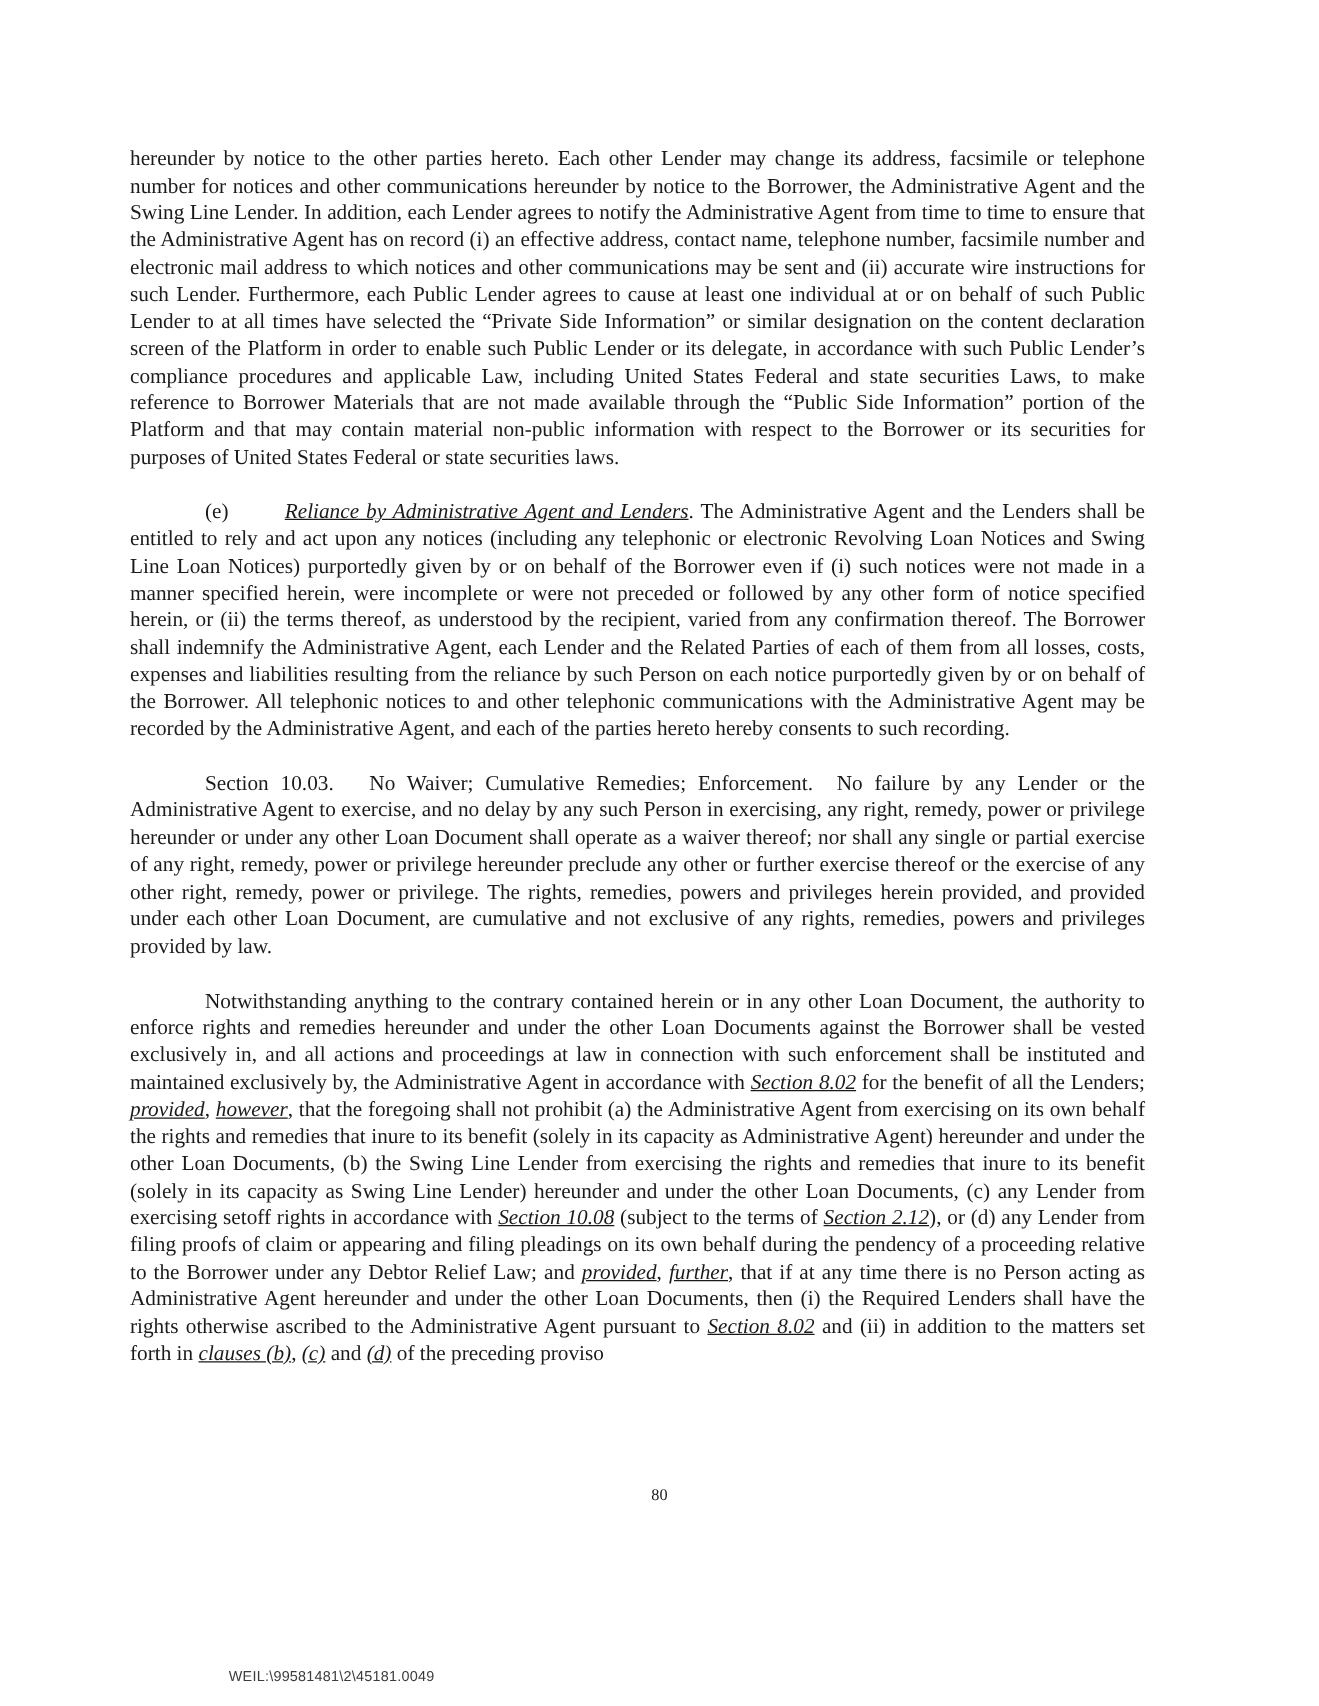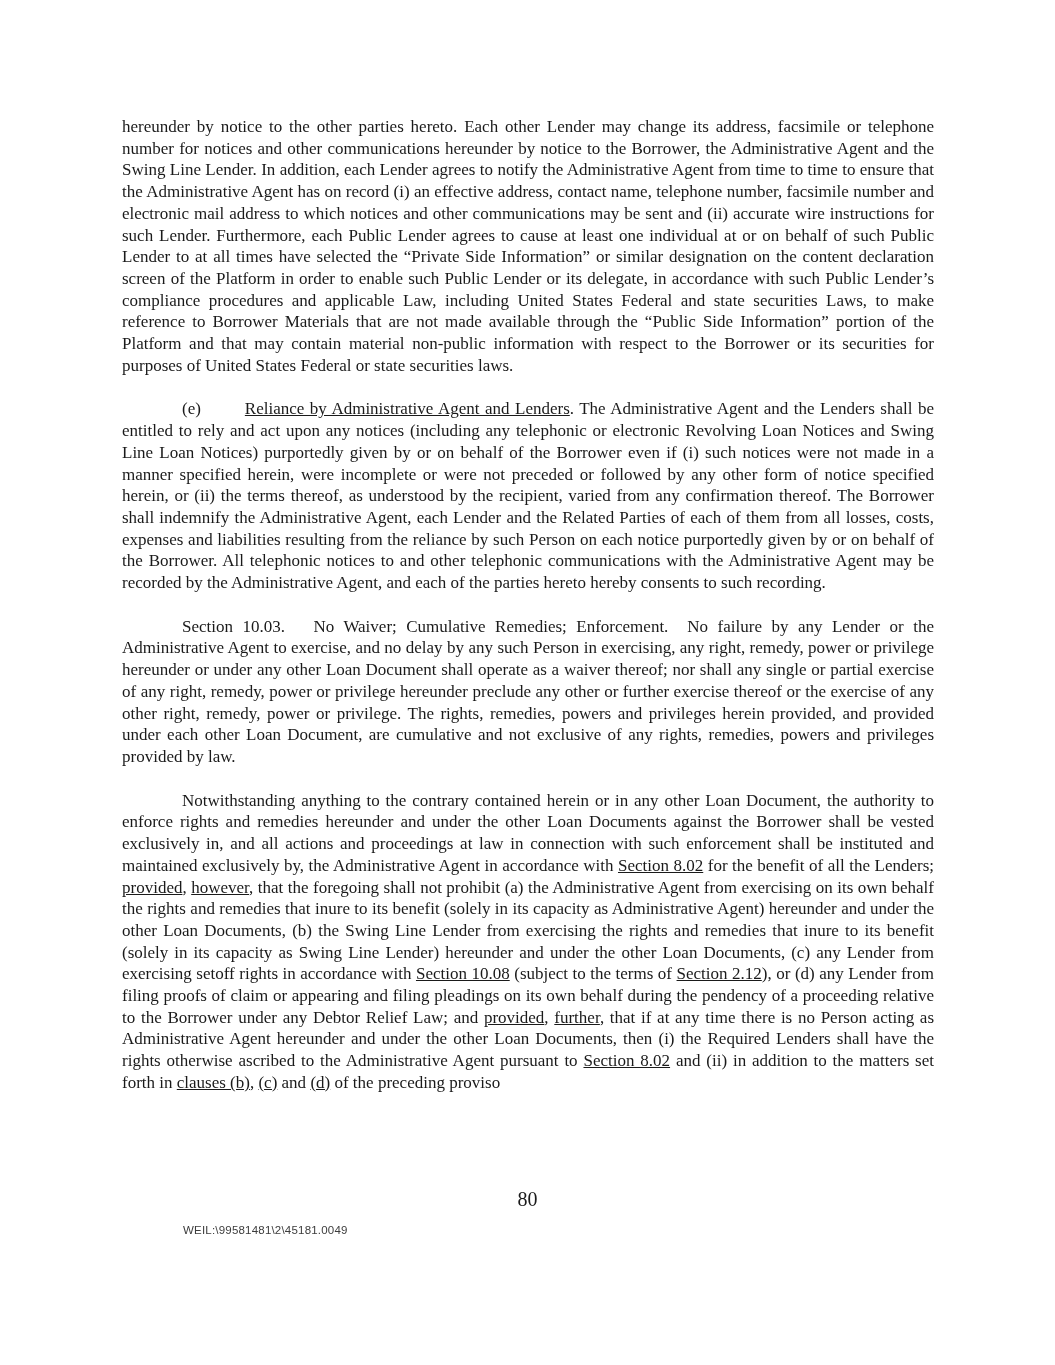--- a/index.html
+++ b/index.html
@@ -12,49 +12,49 @@
     width: 1055px;
     height: 1365px;
     margin: 0 auto;
     background: #ffffff;
     color: #1a1a1a;
     font-family: "Liberation Serif", "DejaVu Serif", serif;
     overflow: hidden;
   }
   .body-text {
     position: absolute;
-    left: 122px;
+    left: 104px;
     top: 116px;
     width: 812px;
     font-size: 17px;
     line-height: 21.7px;
     text-align: justify;
   }
   p.para {
     margin: 0 0 22px 0;
     padding: 0;
   }
   p.para.indent {
     text-indent: 60px;
   }
-  .u { text-decoration: underline; }
+  .u { text-decoration: underline; font-style: italic; }
   .b { font-weight: normal; }
   .page-number {
     position: absolute;
     top: 1188px;
     left: 0;
     width: 100%;
     text-align: center;
-    font-size: 20px;
+    font-size: 13px;
     color: #1a1a1a;
   }
   .doc-id {
     position: absolute;
     left: 183px;
-    top: 1224px;
+    top: 1336px;
     font-family: "Liberation Sans", "DejaVu Sans", sans-serif;
     font-size: 11.5px;
     letter-spacing: 0.2px;
     color: #3c3c3c;
   }
 </style>
 </head>
 <body>
 
 <div class="page">

